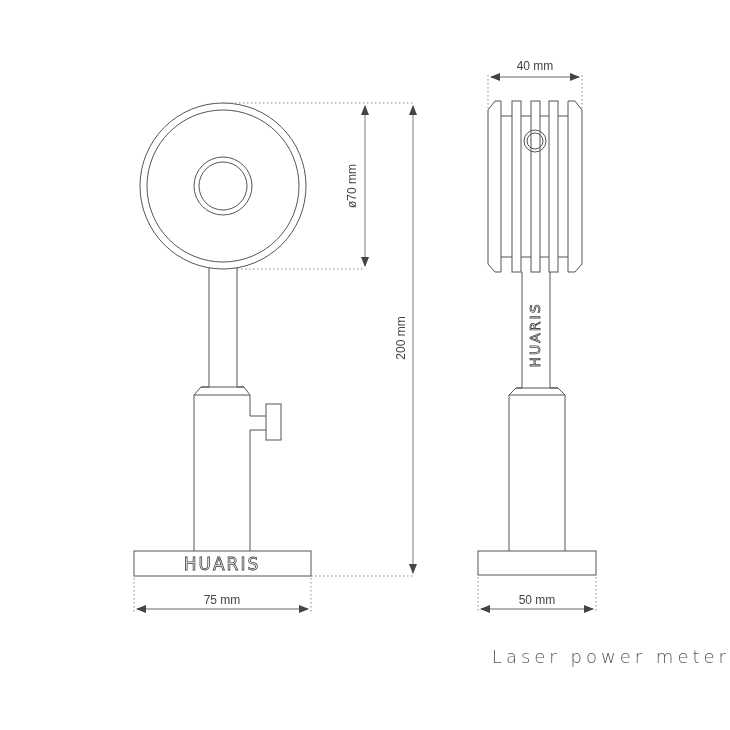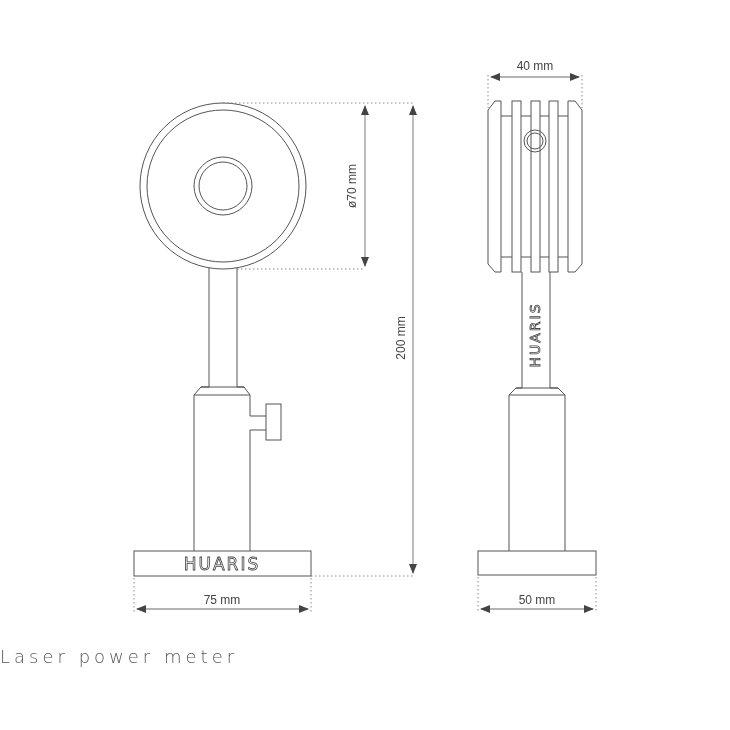--- a/index.html
+++ b/index.html
@@ -3,21 +3,21 @@
   <meta charset="utf-8">
   <style>
     html, body { margin: 0; padding: 0; background: #ffffff; }
     body { width: 730px; height: 730px; position: relative; overflow: hidden; font-family: "Liberation Sans", sans-serif; }
     svg { position: absolute; left: 0; top: 0; }
     .ln { fill: none; stroke: #555; stroke-width: 1; }
     .dim { stroke: #9a9a9a; stroke-width: 1.3; fill: none; }
     .dot { stroke: #888; stroke-width: 1; stroke-dasharray: 1.5 2.5; fill: none; }
     .lbl { font-family: "Liberation Sans", sans-serif; font-size: 12px; fill: #444; }
     .logo { font-family: "DejaVu Sans", sans-serif; font-size: 17px; fill: none; stroke: #444; stroke-width: 0.8; letter-spacing: 2px; }
-    .caption { position: absolute; left: 0; width: 730px; top: 646px; text-align: left; font-family: "DejaVu Sans", sans-serif; font-size: 18px; letter-spacing: 4px; color: #555; font-weight: 300; }
+    .caption { position: absolute; left: 0; width: 730px; top: 646px; text-align: right; font-family: "DejaVu Sans", sans-serif; font-size: 18px; letter-spacing: 4px; color: #555; font-weight: 300; }
   </style>
 </head>
 <body>
 
 <svg width="730" height="730" viewBox="0 0 730 730">
   <defs>
     <marker id="arr" markerWidth="10" markerHeight="10" refX="9" refY="5" orient="auto-start-reverse" markerUnits="userSpaceOnUse">
       <path d="M0,1 L10,5 L0,9 Z" fill="#444"></path>
     </marker>
   </defs>

